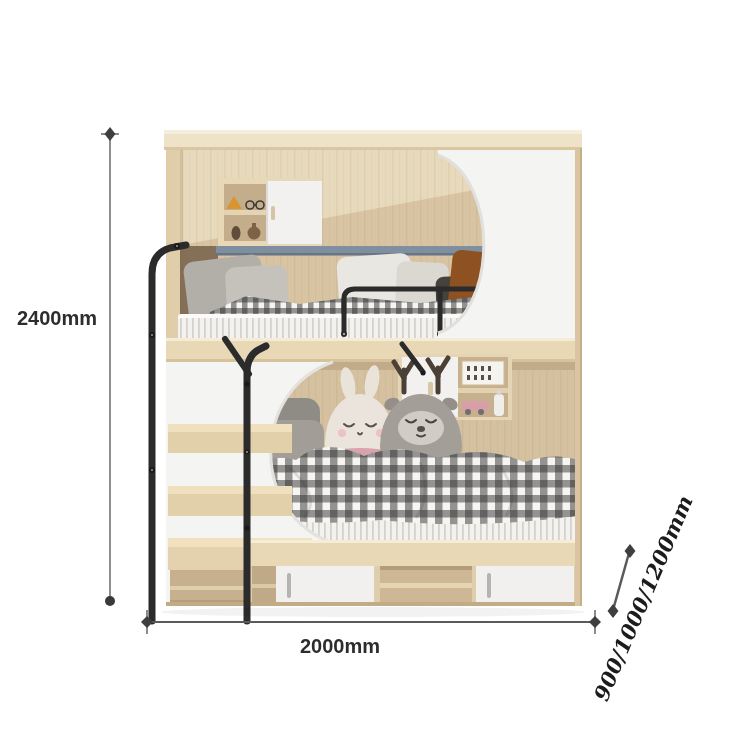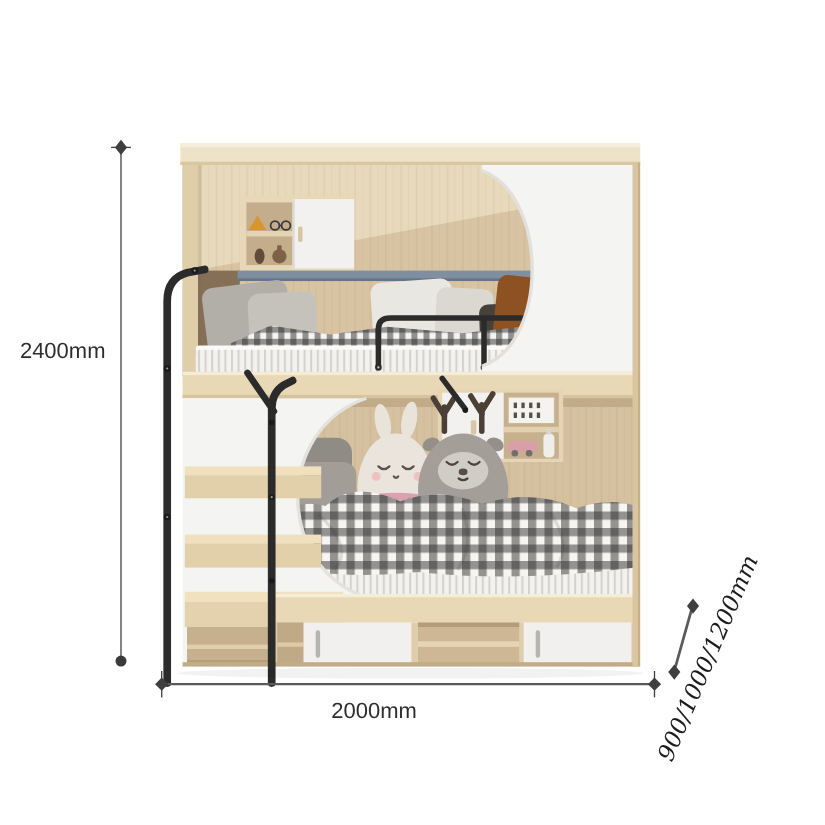--- a/index.html
+++ b/index.html
@@ -1,17 +1,17 @@
 <!DOCTYPE html>
 <html><head>
 <meta charset="utf-8">
 <style>
   html,body{margin:0;padding:0;background:#ffffff;}
   .stage{position:relative;width:750px;height:750px;background:#ffffff;overflow:hidden;
-         font-family:"Liberation Sans", sans-serif;}
+         font-family:"Liberation Sans", sans-serif;font-weight:bold;}
   svg text{user-select:none;}
   .dim-label{font-family:"Liberation Sans", sans-serif;font-size:20px;}
   .dim-label-serif{font-family:"DejaVu Serif","Liberation Serif",serif;font-style:italic;font-size:21px;}
 </style>
 </head>
 <body>
 
 <div class="stage">
 <svg width="750" height="750" viewBox="0 0 750 750">
   <defs>

